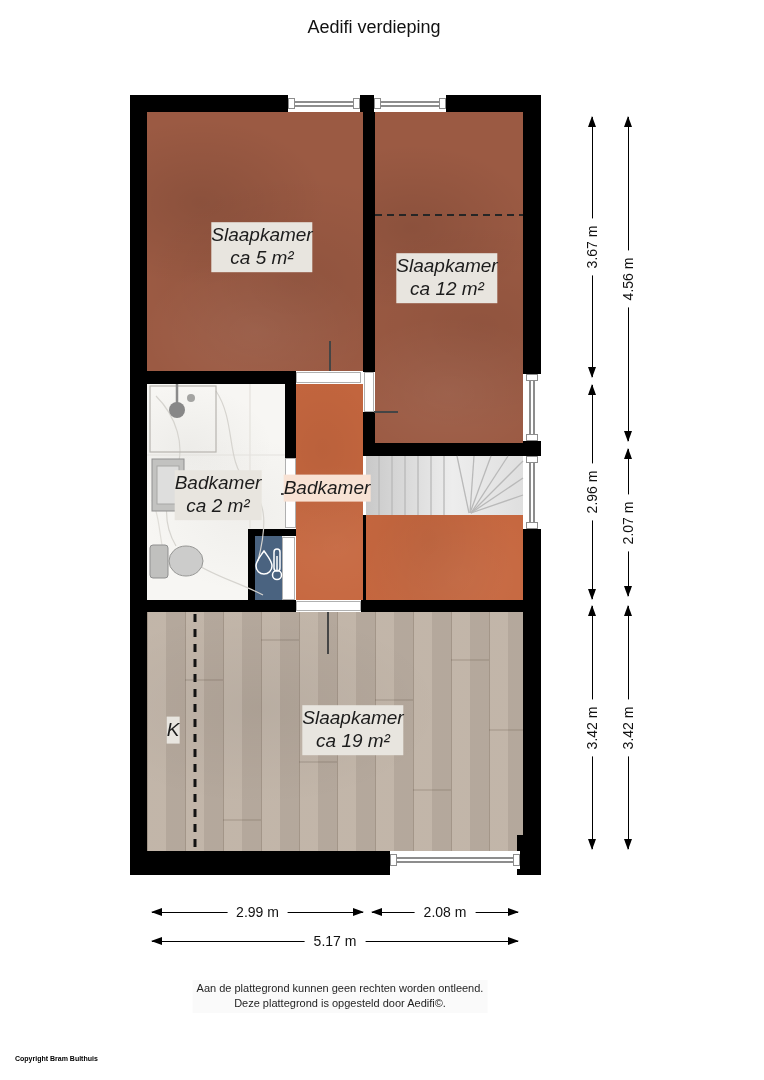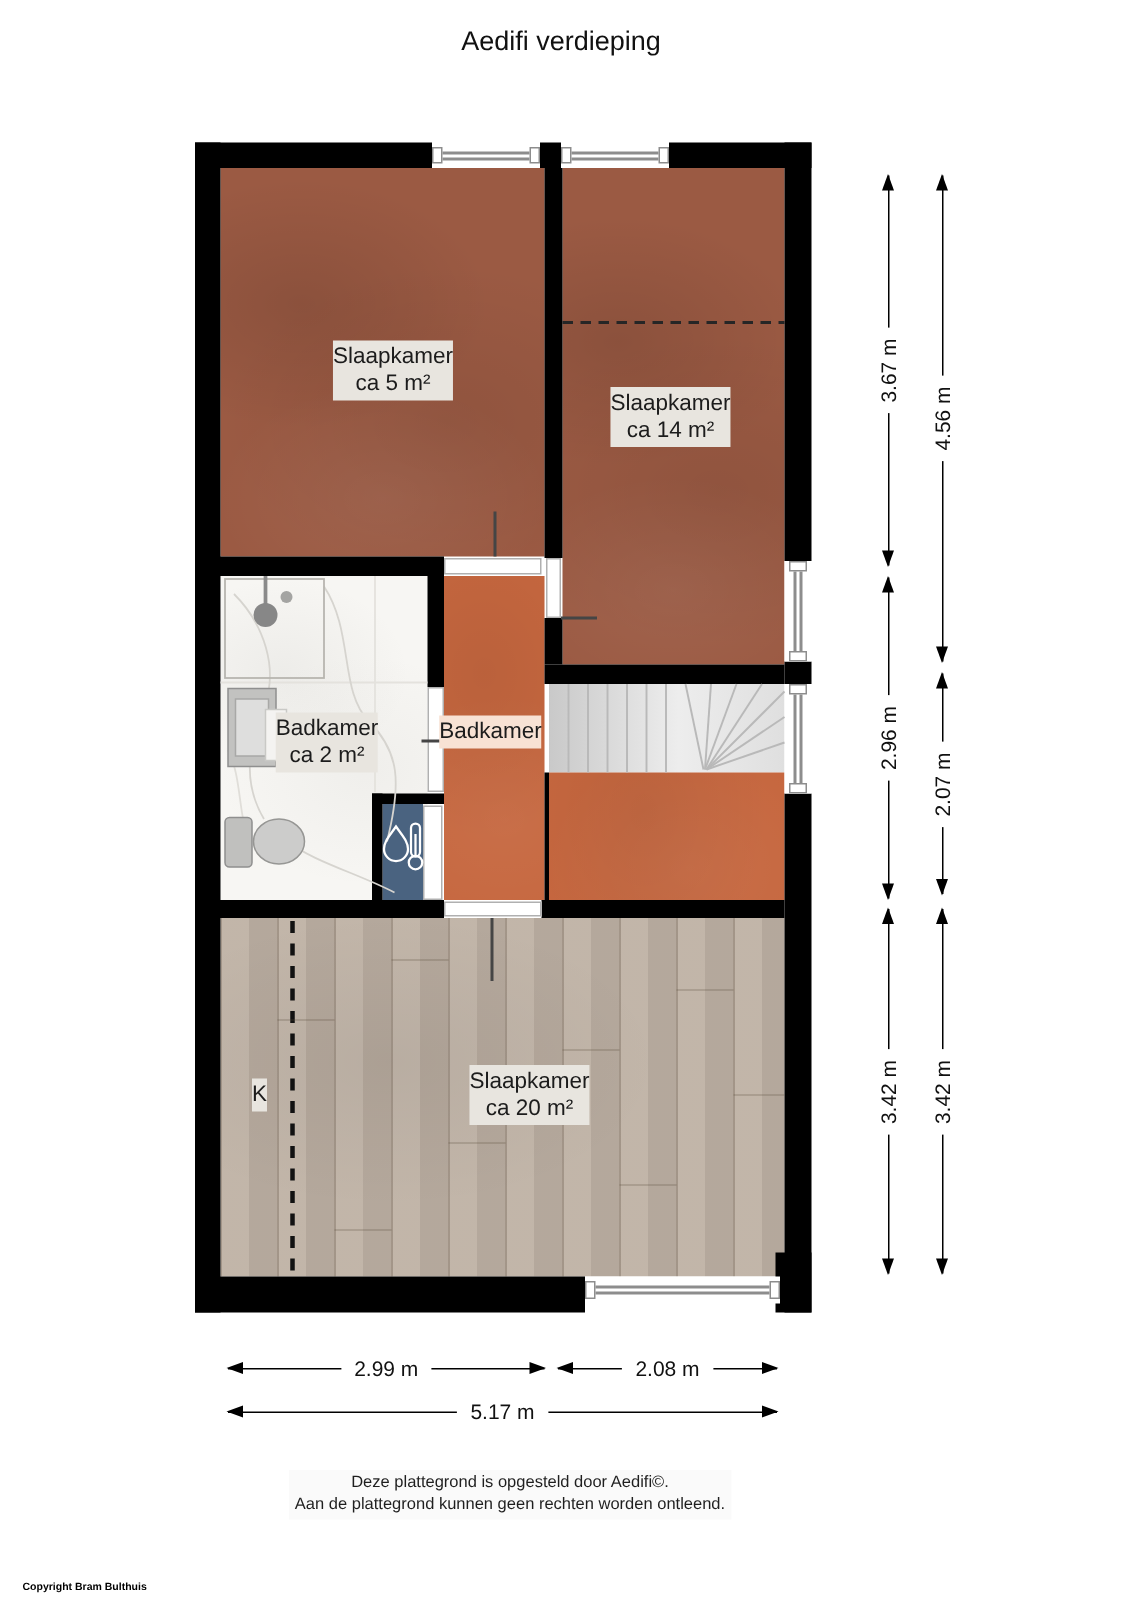--- a/index.html
+++ b/index.html
@@ -31,21 +31,21 @@
   .winh .c1,.winh .c2{position:absolute;top:3px;bottom:3px;width:5px;background:#fff;border:1px solid #8d8d8d;}
   .winh .c1{left:0}.winh .c2{right:0}
   .winv .gl{position:absolute;top:5px;bottom:5px;left:50%;width:6px;transform:translateX(-50%);
     border-left:2px solid #8d8d8d;border-right:2px solid #8d8d8d;box-sizing:border-box;}
   .winv .c1,.winv .c2{position:absolute;left:3px;right:3px;height:5px;background:#fff;border:1px solid #8d8d8d;}
   .winv .c1{top:0}.winv .c2{bottom:0}
   
   .door{position:absolute;background:#fff;border:1px solid #b0b0b0;box-sizing:border-box;}
   
   .rlabel{position:absolute;transform:translate(-50%,-50%);background:var(--label-bg);
-    padding:2px 0;text-align:center;font-size:15px;line-height:1.2;color:#1c1c1c;white-space:nowrap;}
+    padding:2px 0;text-align:center;font-size:19px;line-height:1.2;color:#1c1c1c;white-space:nowrap;font-style:italic;}
   .rlabel span{display:block;}
   .plabel{background:var(--hall-label-bg);}
   
   .vdim{position:absolute;width:0;}
   .vdim .ln{position:absolute;left:-0.5px;top:0;bottom:0;width:1px;background:#000;}
   .vdim .au,.vdim .ad{position:absolute;left:-4px;width:0;height:0;
     border-left:4px solid transparent;border-right:4px solid transparent;}
   .vdim .au{top:-1px;border-bottom:11px solid #000;}
   .vdim .ad{bottom:-1px;border-top:11px solid #000;}
   .vdim .lab{position:absolute;top:50%;left:0;transform:translate(-50%,-50%) rotate(-90deg);
@@ -219,32 +219,32 @@
       <line x1="489" y1="730" x2="523" y2="730"></line>
     </g>
   </svg>
 
   <div class="rlabel" style="left:262px;top:247px;">
     <span>Slaapkamer</span>
     <span>ca 5 m²</span>
   </div>
   <div class="rlabel" style="left:447px;top:278px;">
     <span>Slaapkamer</span>
-    <span>ca 14 m²</span>
+    <span>ca 12 m²</span>
   </div>
   <div class="rlabel" style="left:218px;top:495px;">
     <span>Badkamer</span>
     <span>ca 2 m²</span>
   </div>
   <div class="rlabel plabel" style="left:327px;top:488px;">
     <span>Badkamer</span>
   </div>
   <div class="rlabel" style="left:353px;top:730px;">
     <span>Slaapkamer</span>
-    <span>ca 20 m²</span>
+    <span>ca 19 m²</span>
   </div>
   <div class="rlabel" style="left:173px;top:730px;">
     <span>K</span>
   </div>
 
   <div class="vdim" style="left:592px;top:117px;height:260px;">
     <i class="ln"></i>
     <i class="au"></i>
     <i class="ad"></i>
     <span class="lab">3.67 m</span>
@@ -293,18 +293,18 @@
     <span class="lab">2.08 m</span>
   </div>
   <div class="hdim" style="left:152px;top:941px;width:366px;">
     <i class="ln"></i>
     <i class="al"></i>
     <i class="ar"></i>
     <span class="lab">5.17 m</span>
   </div>
 
   <div class="footer">
+    <div>Aan de plattegrond kunnen geen rechten worden ontleend.</div>
     <div>Deze plattegrond is opgesteld door Aedifi©.</div>
-    <div>Aan de plattegrond kunnen geen rechten worden ontleend.</div>
   </div>
 
   <div class="copyright">Copyright Bram Bulthuis</div>
 </div>
 
 </body></html>

